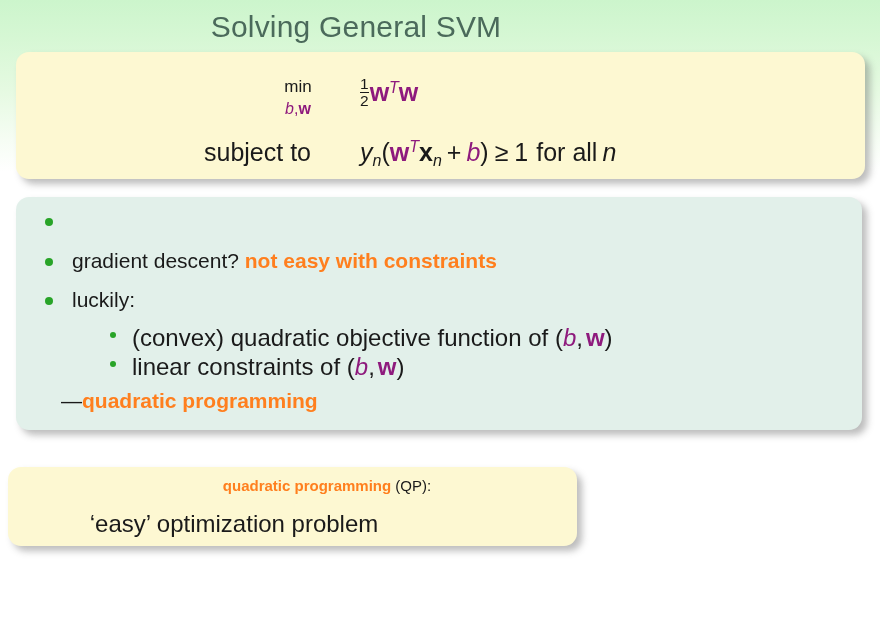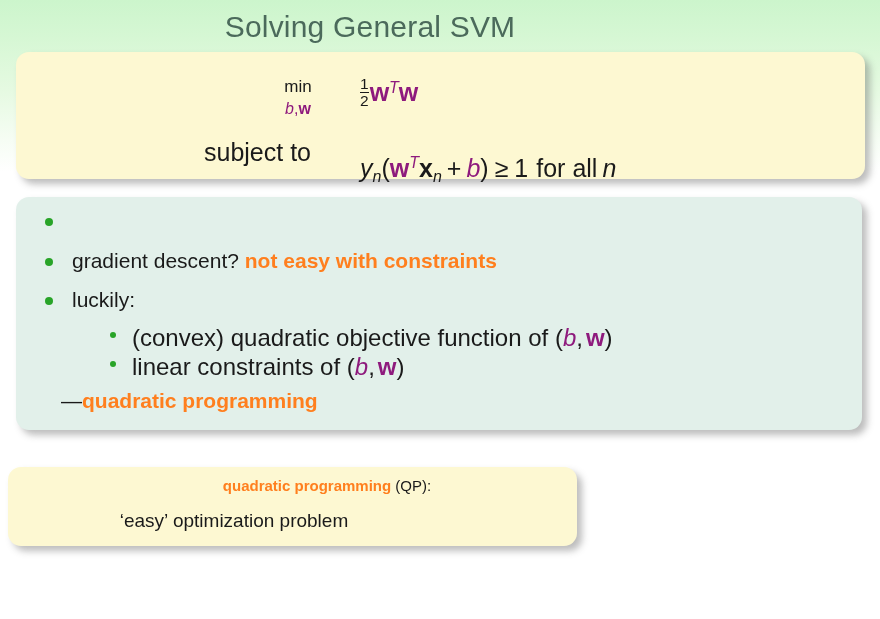--- a/index.html
+++ b/index.html
@@ -33,21 +33,20 @@
     position: absolute;
     left: 0;
     top: 7px;
     width: 712px;
     text-align: center;
     font-size: 30px;
     line-height: 40px;
     color: #4b6a5b;
     letter-spacing: 0.2px;
     white-space: nowrap;
-    padding-left: 14px;
   }
 
   
   .box {
     position: absolute;
     border-radius: 13px;
     box-shadow: 5px 5px 7px rgba(90, 90, 90, 0.40);
     box-sizing: border-box;
   }
   .box-yellow { background: #fdf8d2; }
@@ -137,21 +136,21 @@
     padding-top: 0px;
   }
 
   #subject-label {
     left: 204px;
     top: 138px;
     font-size: 25px;
   }
   #constraint {
     left: 360px;
-    top: 154px;
+    top: 138px;
     font-size: 25px;
   }
 
   
   .li {
     position: absolute;
     white-space: nowrap;
   }
   .lvl1 {
     font-size: 21px;
@@ -205,21 +204,21 @@
     font-size: 15px;
     color: #1a1a1a;
     white-space: nowrap;
   }
   #qp-sub {
     position: absolute;
     left: 8px;
     top: 510px;
     width: 452px;
     text-align: center;
-    font-size: 19px;
+    font-size: 24px;
     color: #1a1a1a;
     white-space: nowrap;
   }
 </style>
 </head>
 <body>
 
 <div id="slide">
 
   <div id="title">Solving General SVM</div>

